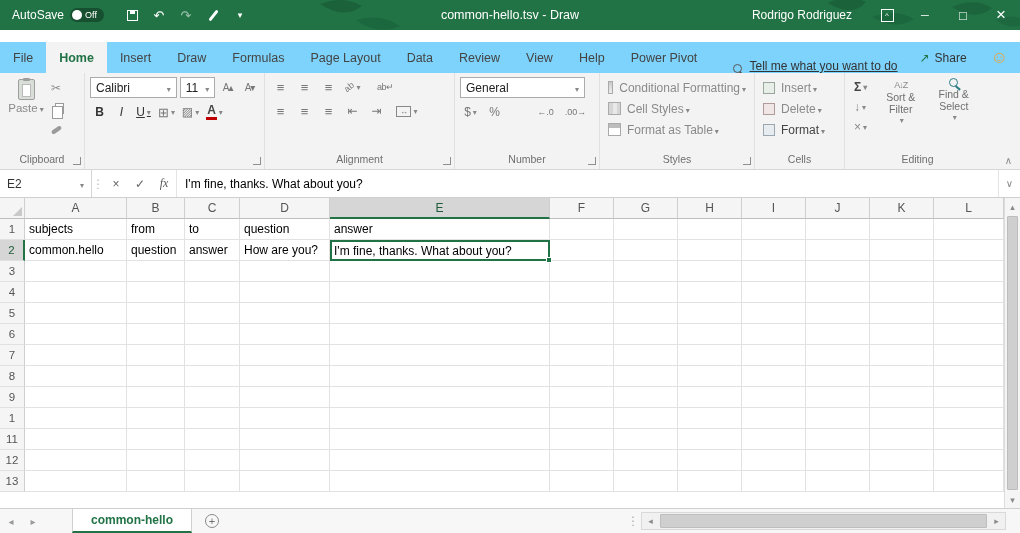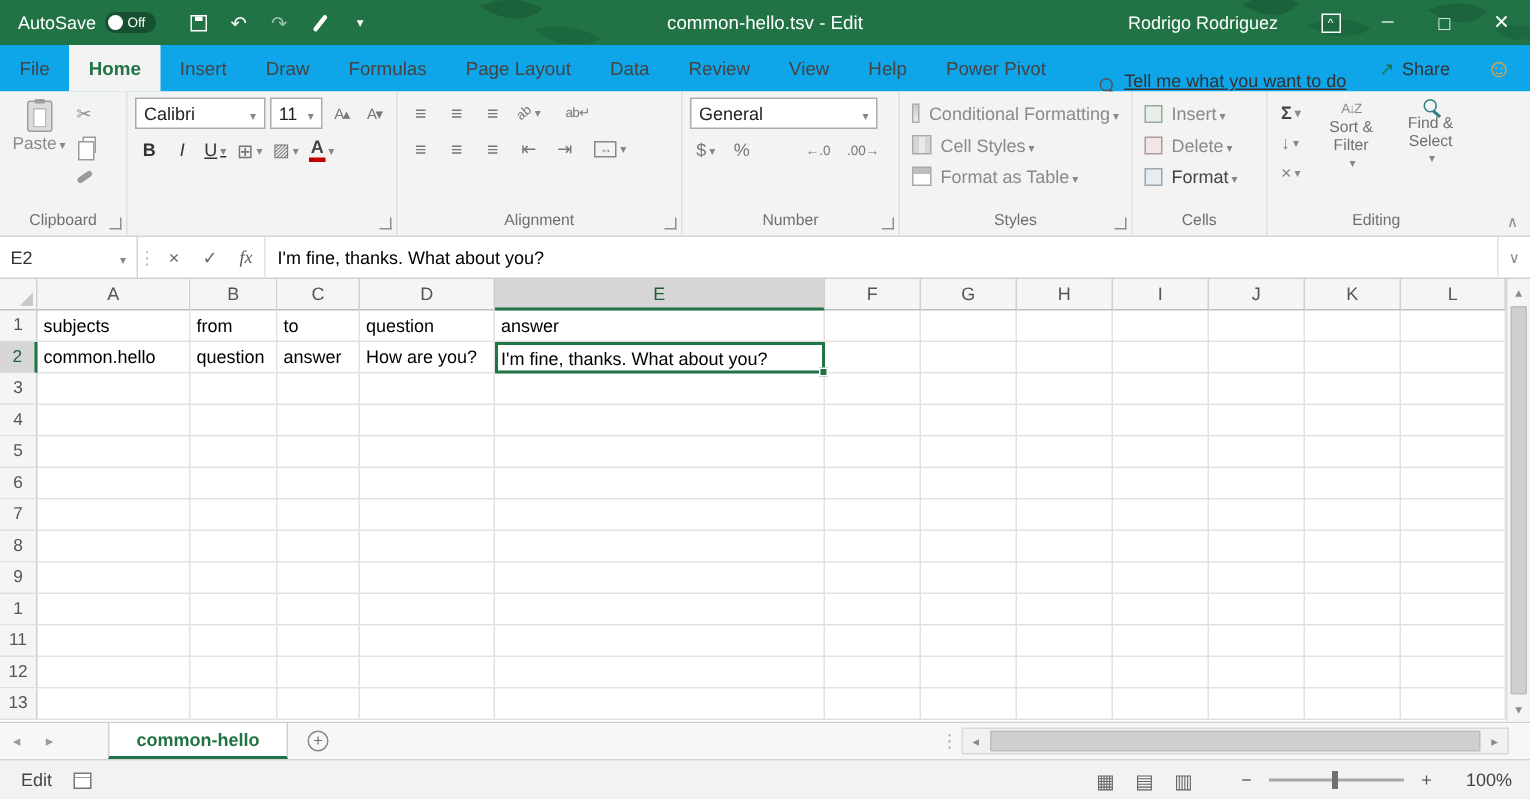--- a/index.html
+++ b/index.html
@@ -23,21 +23,21 @@
   .tb-title { position:absolute; left:0; right:0; text-align:center; font-size:12.5px; pointer-events:none; z-index:1; }
   .tb-right { margin-left:auto; display:flex; align-items:center; height:100%; z-index:1; }
   .user { font-size:12px; margin-right:16px; }
   .ico-rdo { width:13px; height:13px; border:1px solid #fff; display:flex; align-items:center; justify-content:center; font-size:8px; color:#fff; }
   .winbtn { width:38px; height:30px; display:flex; align-items:center; justify-content:center; color:#fff; font-size:13px; }
   .c-undo::before{content:"↶"} .c-redo::before{content:"↷"}
   .c-tri-d::before{content:"▾"; font-size:9px}
   .c-min::before{content:"─"; font-size:11px} .c-max::before{content:"□"; font-size:13px} .c-close::before{content:"×"; font-size:17px}
 
   
-  .tabrow { height:31px; background:#0ea5e9; display:flex; align-items:stretch; flex:0 0 auto; }
+  .tabrow { height:31px; background:#7dd3fc; display:flex; align-items:stretch; flex:0 0 auto;margin-top:12px; }
   .rtab { padding:0 13px; display:flex; align-items:center; font-size:12.5px; color:#444; cursor:default; }
   .rtab.active { color:#217346; background:#f3f3f3; font-weight:bold; }
   .tellme { display:flex; align-items:flex-end; gap:7px; margin-left:auto; color:#333; padding:0 10px;text-decoration:underline; }
   .sharebox { display:flex; align-items:center; gap:5px; padding:0 12px; color:#333; }
   .c-share::before{content:"↗"; color:#217346;}
   .smiley { display:flex; align-items:center; padding:0 12px; }
   .c-smile::before{content:"☺"; color:#e8a33d; font-size:17px;}
   .mag { width:9px; height:9px; border:1.5px solid #555; border-radius:50%; position:relative; display:inline-block; }
   .mag::after { content:""; width:6px; height:1.5px; background:#555; position:absolute; bottom:-2px; right:-4px; transform:rotate(40deg); }
 
@@ -188,21 +188,21 @@
       <span class="qbtn">
           <span class="ico-save"></span>
         </span>
       <span class="qbtn c-undo"></span>
       <span class="qbtn c-redo dim"></span>
       <span class="qbtn">
           <span class="ico-pen"></span>
         </span>
       <span class="qbtn c-tri-d"></span>
     </div>
-    <div class="tb-title">common-hello.tsv  -  Edit</div>
+    <div class="tb-title">common-hello.tsv  -  Draw</div>
     <div class="tb-right">
       <span class="user">Rodrigo Rodriguez</span>
       <span class="winbtn">
           <span class="ico-rdo">^</span>
         </span>
       <span class="winbtn c-min"></span>
       <span class="winbtn c-max"></span>
       <span class="winbtn c-close"></span>
     </div>
   </div>
@@ -655,30 +655,14 @@
       </span>
     <span class="sb-spacer"></span>
     <span class="sb-dots c-dots3"></span>
     <div class="hscroll">
       <span class="harr c-tri-l"></span>
       <div class="hthumb"></div>
       <span class="harr c-tri-r"></span>
     </div>
   </div>
 
-  <div class="statusbar">
-    <span class="mode">Edit</span>
-    <span class="ico-macro"></span>
-    <span class="st-spacer"></span>
-    <span class="viewbtn c-v1"></span>
-    <span class="viewbtn c-v2"></span>
-    <span class="viewbtn c-v3"></span>
-    <div class="zoomctl">
-      <span class="zbtn c-minus"></span>
-      <span class="ztrack">
-          <span class="zthumb"></span>
-        </span>
-      <span class="zbtn c-plus"></span>
-    </div>
-    <span class="zoomval">100%</span>
-  </div>
 
 </div>
 
 </body></html>

